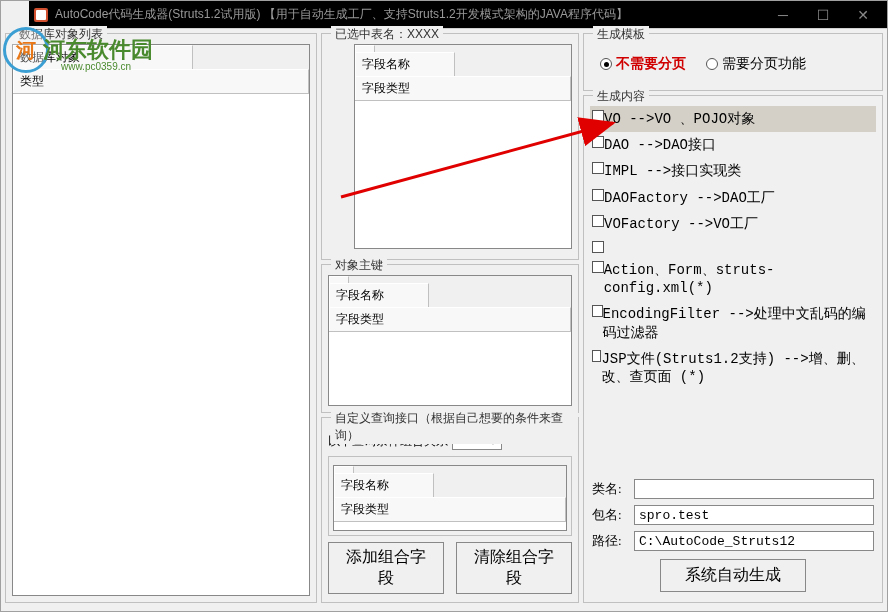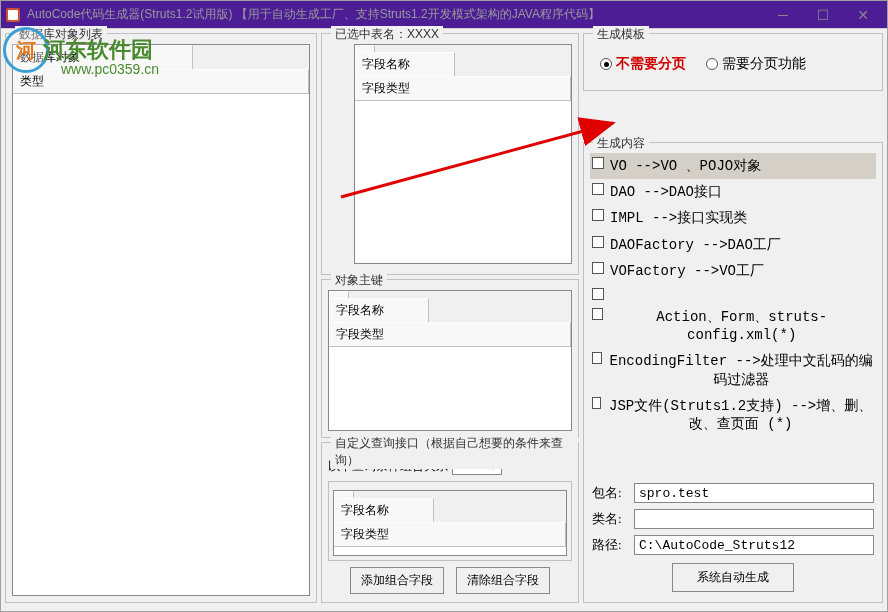--- a/index.html
+++ b/index.html
@@ -1,50 +1,50 @@
 <!DOCTYPE html>
 <html><head>
 <meta charset="utf-8">
 <style>
 * { box-sizing: border-box; margin: 0; padding: 0; }
 body { font-family: "SimSun", "宋体", sans-serif; font-size: 12px; background: #f0f0f0; width: 888px; height: 612px; overflow: hidden; position: relative; }
 .window { width: 888px; height: 612px; background: #f0f0f0; border: 1px solid #a0a0a0; position: relative; }
-.titlebar { height: 28px; background: #4c1d95; border-bottom: 1px solid #d0d0d0; display: flex; align-items: center; padding: 0 4px; color: #999; }
+.titlebar { height: 28px; background: #000000; border-bottom: 1px solid #d0d0d0; display: flex; align-items: center; padding: 0 4px; color: #999; margin-left: 28px; }
 .titlebar .icon { width: 16px; height: 16px; margin-right: 6px; }
 .titlebar .title { flex: 1; font-size: 12px; }
 .titlebar .winbtn { width: 40px; height: 28px; display: flex; align-items: center; justify-content: center; color: #888; font-size: 14px; }
 .watermark { position: absolute; top: 26px; left: 2px; z-index: 100; pointer-events: none; }
 .watermark .logo { position: absolute; top: 0; left: 0; width: 46px; height: 46px; border-radius: 50%; border: 3px solid #3b9fd4; display: flex; align-items: center; justify-content: center; font-weight: bold; color: #e87817; font-size: 20px; background: rgba(255,255,255,0.3); }
 .watermark .text { position: absolute; top: 8px; left: 40px; font-size: 22px; font-weight: bold; color: #4a8a2e; white-space: nowrap; font-family: "Microsoft YaHei"; }
-.watermark .url { position: absolute; top: 34px; left: 58px; font-size: 14px; color: #4a8a2e; font-family: Arial; }
+.watermark .url { position: absolute; top: 34px; left: 58px; font-size: 10px; color: #4a8a2e; font-family: Arial; }
 .content { display: flex; height: calc(100% - 28px); padding: 4px; gap: 4px; }
 .col { display: flex; flex-direction: column; }
 .col1 { width: 312px; }
 .col2 { width: 258px; }
 .col3 { flex: 1; }
 .groupbox { border: 1px solid #c0c0c0; position: relative; padding: 10px 6px 6px 6px; margin-bottom: 4px; }
 .groupbox > .gtitle { position: absolute; top: -8px; left: 9px; background: #f0f0f0; padding: 0 4px; font-size: 12px; color: #333; }
 .table-container { background: #fff; border: 1px solid #888; height: 100%; overflow: auto; }
 .table-header { display: flex; background: #f0f0f0; border-bottom: 1px solid #c0c0c0; flex-direction: column; }
 .table-header .th { padding: 3px 6px; border-right: 1px solid #c0c0c0; font-size: 12px; background: #f8f8f8; border-top: 1px solid #fff; border-left: 1px solid #fff; }
 .col1 .groupbox { flex: 1; display: flex; }
 .col1 .table-container { flex: 1; }
 .col2 .gb-top { height: 260px; padding-left: 32px; }
 .col2 .gb-mid { height: 170px; }
 .col2 .gb-bot { flex: 1; display: flex; flex-direction: column; }
 .row-line { display: flex; align-items: center; gap: 4px; margin: 4px 0; }
 .select-small { border: 1px solid #888; background: #fff; height: 18px; width: 50px; font-size: 12px; }
-.btn { border: 1px solid #888; background: #f0f0f0; padding: 4px 10px; font-size: 12px; font-family: inherit; cursor: pointer; }
+.btn { border: 1px solid #888; background: #f0f0f0; padding: 4px 10px; font-size: 16px; font-family: inherit; cursor: pointer; }
 .col3 .gb-template { height: 58px; display: flex; align-items: center; gap: 20px; padding-left: 16px; }
 .radio-label { display: flex; align-items: center; gap: 4px; font-family: Liberation Serif, serif; font-size: 14px; }
 .radio-label.red { color: #d00000; font-weight: bold; }
-.checkitem { display: flex; align-items: flex-start; gap: 6px; padding: 4px 2px; font-family: "Courier New", "SimSun", monospace; font-size: 14px; text-align: center; }
+.checkitem { display: flex; align-items: flex-start; padding: 4px 2px; font-family: "Courier New", "SimSun", monospace; font-size: 14px; }
 .checkitem.hl { background: #d4d0c8; }
 .checkitem .lbl { line-height: 1.3; }
-.gb-content { flex: 1; margin-top: 47px; }
+.gb-content { flex: 1; }
 .field-row { display: flex; align-items: center; gap: 4px; margin: 6px 2px; font-size: 13px; }
 .field-row .flabel { width: 38px; font-family: "SimSun"; }
 .field-row input { flex: 1; border: 1px solid #888; background: #fff; padding: 2px 4px; font-family: "Courier New", monospace; font-size: 13px; height: 20px; }
 .bottom-btn-row { display: flex; justify-content: center; gap: 12px; padding: 6px 0 2px 0; }
 .gen-btn { margin: 8px auto 4px auto; display: block; padding: 5px 24px; }
 .arrow-svg { position: absolute; top: 114px; left: 330px; z-index: 50; pointer-events: none; }
 .col2 .table-container { height: calc(100% - 4px); }
 .col2 .gb-bot .inner-group2 { border: 1px solid #c0c0c0; position: relative; padding: 8px 4px 4px 4px; height: 80px; margin-top: 2px; }
 .radio-circle { width:12px; height:12px; border:1px solid #555; border-radius:50%; display:inline-flex; align-items:center; justify-content:center; background:#fff; }
 .radio-circle.checked::after { content:''; width:5px; height:5px; background:#000; border-radius:50%; }
@@ -189,26 +189,26 @@
               <span class="cbox"></span>
               <span class="lbl">EncodingFilter --&gt;处理中文乱码的编码过滤器</span>
             </label>
           <label class="checkitem">
               <span class="cbox"></span>
               <span class="lbl">JSP文件(Struts1.2支持) --&gt;增、删、改、查页面   (*)</span>
             </label>
         </div>
         <div>
           <div class="field-row">
+            <span class="flabel">类名:</span>
+            <input value="" style="">
+          </div>
+          <div class="field-row">
             <span class="flabel">包名:</span>
             <input value="spro.test" style="">
-          </div>
-          <div class="field-row">
-            <span class="flabel">类名:</span>
-            <input value="" style="">
           </div>
           <div class="field-row">
             <span class="flabel">路径:</span>
             <input value="C:\AutoCode_Struts12" style="">
           </div>
           <button class="btn gen-btn">系统自动生成</button>
         </div>
       </div>
     </div>
 

